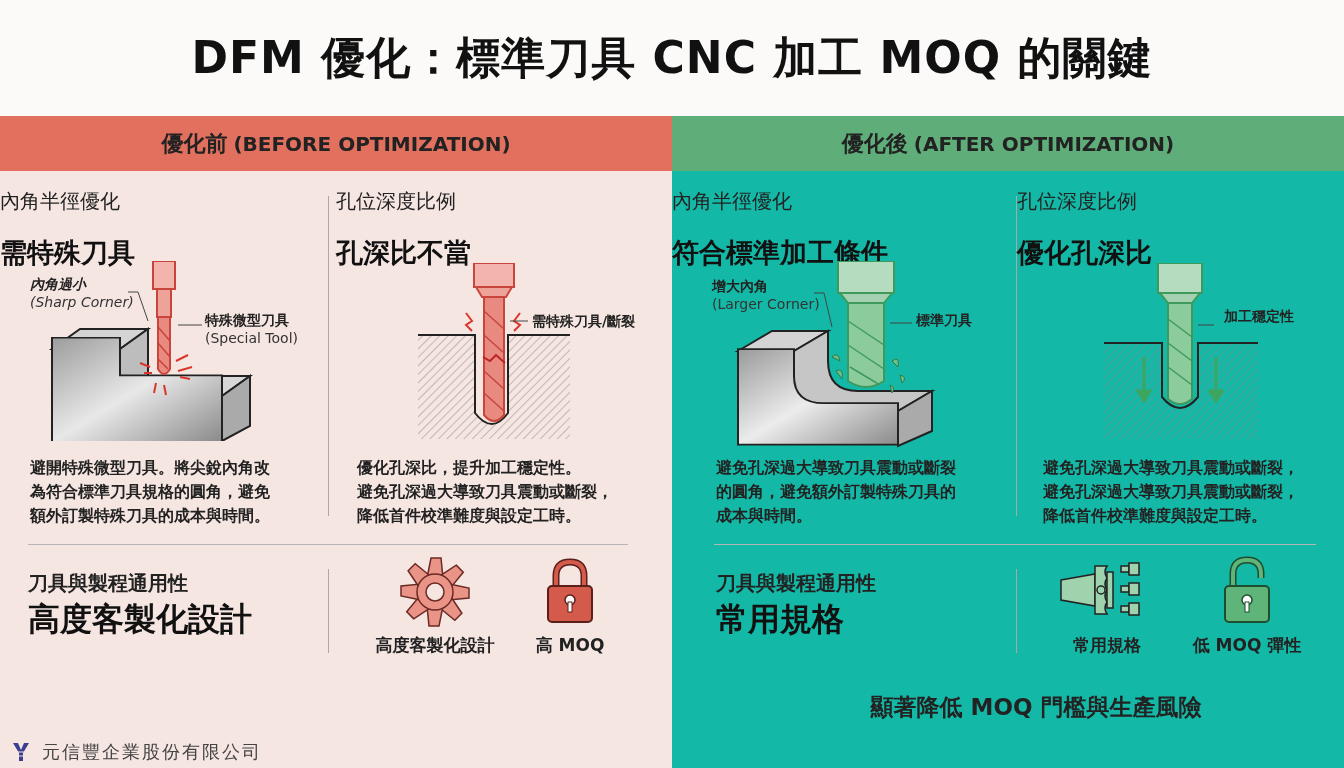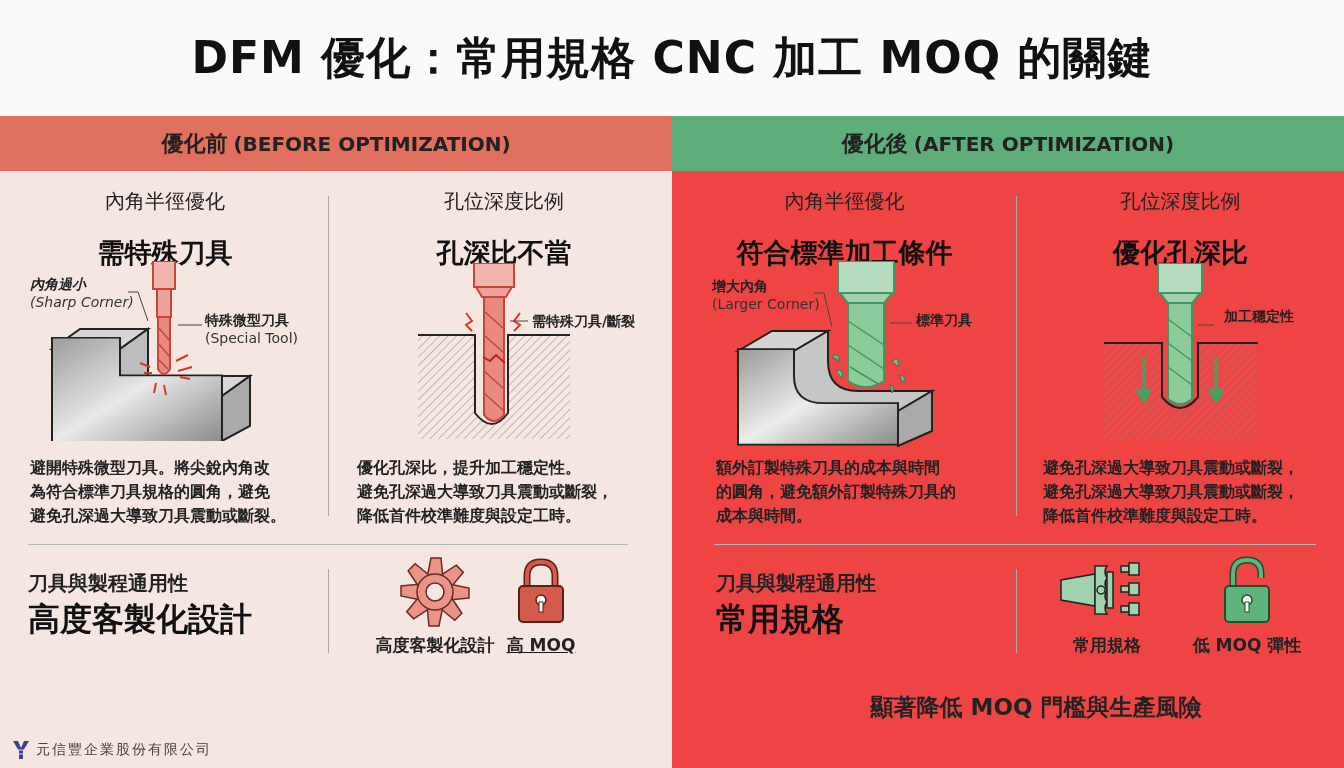--- a/index.html
+++ b/index.html
@@ -1,45 +1,45 @@
 <!DOCTYPE html>
 <html><head>
 <meta charset="utf-8">
 <style>
   * { box-sizing: border-box; margin: 0; padding: 0; }
   html, body { width: 1344px; height: 768px; overflow: hidden; }
   body { font-family: "DejaVu Sans", "Liberation Sans", sans-serif; background: #fbfaf8; color: #1a1a1a; position: relative; }
   .title { position: absolute; left: 0; top: 0; width: 1344px; height: 116px; display: flex; align-items: center; justify-content: center; font-size: 44px; font-weight: 700; letter-spacing: 1px; color: #111; }
   .col { position: absolute; top: 116px; width: 672px; height: 652px; }
   .col.before { left: 0; background: #f6e6e1; }
-  .col.after { left: 672px; background: #ef4444; }
+  .col.after { left: 672px; background: #14b8a6; }
   .band { height: 55px; display: flex; align-items: center; justify-content: center; font-size: 22px; font-weight: 700; color: #222; }
   .before .band { background: #e2705e; }
   .after .band { background: #5fae7a; }
   .band .en { font-size: 20px; margin-left: 6px; }
-  .cell { position: absolute; text-align: center; font-family: Liberation Mono, monospace; }
+  .cell { position: absolute; text-align: left; font-family: Liberation Mono, monospace; }
   .sub { font-size: 20px; color: #222; }
   .head { font-size: 27px; font-weight: 700; margin-top: 20px; color: #111; }
   .vdiv { position: absolute; width: 1px; background: #a9a9a9; }
   .hdiv { position: absolute; height: 1px; background: #b5b5b5; }
   .desc { position: absolute; font-size: 16px; line-height: 24px; font-weight: 700; color: #222; text-align: left; }
   .illus { position: absolute; }
   .lbl { position: absolute; font-size: 14px; color: #222; font-weight: 700; white-space: nowrap; }
   .lbl .en { display: block; font-weight: 400; font-size: 14px; color: #333; }
   .bottom-sub { position: absolute; font-size: 20px; color: #222; font-weight: bold; }
   .bottom-head { position: absolute; font-size: 32px; font-weight: 700; color: #111; }
   .icon-box { position: absolute; text-align: center; }
   .icon-cap { font-size: 17px; font-weight: 700; margin-top: 2px; color: #222; white-space: nowrap; }
   .summary { position: absolute; left: 0; width: 728px; top: 576px; text-align: center; font-size: 23px; font-weight: 700; color: #222; }
-  .logo { position: absolute; left: 12px; top: 740px; display: flex; align-items: center; gap: 6px; font-size: 14px; color: #444; letter-spacing: 2px; }
+  .logo { position: absolute; left: 12px; top: 740px; display: flex; align-items: center; gap: 12px; font-size: 18px; color: #444; letter-spacing: 2px; }
 </style>
 </head>
 <body>
 
-<div class="title">DFM 優化：常用規格 CNC 加工 MOQ 的關鍵</div>
+<div class="title">DFM 優化：標準刀具 CNC 加工 MOQ 的關鍵</div>
 
 <div class="col before">
   <div class="band">
     <span>優化前</span>
     <span class="en">(BEFORE OPTIMIZATION)</span>
   </div>
 
   <div class="cell" style="left:0;width:330px;top:72px;">
     <div class="sub">內角半徑優化</div>
     <div class="head">需特殊刀具</div>
@@ -105,21 +105,21 @@
       <polyline points="56,50 62,58 56,62 62,68"></polyline>
         <polyline points="110,50 104,58 110,62 104,68"></polyline>
     </g>
     <line x1="100" y1="58" x2="118" y2="58" stroke="#444" stroke-width="1"></line>
   </svg>
   <div class="lbl" style="left:532px;top:197px;">需特殊刀具/斷裂</div>
 
   <div class="desc" style="left:30px;top:340px;width:290px;">
     <div>避開特殊微型刀具。將尖銳內角改</div>
       <div>為符合標準刀具規格的圓角，避免</div>
-      <div>避免孔深過大導致刀具震動或斷裂。</div>
+      <div>額外訂製特殊刀具的成本與時間。</div>
   </div>
   <div class="desc" style="left:357px;top:340px;width:300px;">
     <div>優化孔深比，提升加工穩定性。</div>
       <div>避免孔深過大導致刀具震動或斷裂，</div>
       <div>降低首件校準難度與設定工時。</div>
   </div>
 
   <div class="hdiv" style="left:28px;width:600px;top:428px;"></div>
 
   <div class="bottom-sub" style="left:28px;top:454px;">刀具與製程通用性</div>
@@ -138,21 +138,21 @@
           <path d="M-4,-34 L6,-34 L8,-14 L-8,-14 Z" transform="rotate(225)"></path>
           <path d="M-4,-34 L6,-34 L8,-14 L-8,-14 Z" transform="rotate(270)"></path>
           <path d="M-4,-34 L6,-34 L8,-14 L-8,-14 Z" transform="rotate(315)"></path>
         </g>
         <circle r="18" fill="#ea9488" stroke="#6b2a24" stroke-width="1.5"></circle>
         <circle r="9" fill="#f6e6e1" stroke="#6b2a24" stroke-width="1.5"></circle>
       </g>
     </svg>
     <div class="icon-cap">高度客製化設計</div>
   </div>
-  <div class="icon-box" style="left:491px;top:440px;width:100px;text-decoration:underline;">
+  <div class="icon-box" style="left:520px;top:440px;width:100px;">
     <svg width="56" height="72" viewBox="0 0 56 72">
       <path d="M14,32 L14,20 Q14,6 28,6 Q42,6 42,20 L42,32" fill="none" stroke="#5a1f1a" stroke-width="7"></path>
       <path d="M14,32 L14,20 Q14,6 28,6 Q42,6 42,20 L42,32" fill="none" stroke="#d45a4c" stroke-width="4"></path>
       <rect x="6" y="30" width="44" height="36" rx="4" fill="#d45a4c" stroke="#5a1f1a" stroke-width="2"></rect>
       <circle cx="28" cy="44" r="5" fill="#fff" stroke="#5a1f1a" stroke-width="1.5"></circle>
       <rect x="26" y="46" width="4" height="10" fill="#fff" stroke="#5a1f1a" stroke-width="1"></rect>
     </svg>
     <div class="icon-cap">高 MOQ</div>
   </div>
 </div>
@@ -221,21 +221,21 @@
       <line x1="44" y1="94" x2="44" y2="132"></line>
         <polygon points="38,128 50,128 44,138"></polygon>
       <line x1="116" y1="94" x2="116" y2="132"></line>
         <polygon points="110,128 122,128 116,138"></polygon>
     </g>
     <line x1="98" y1="62" x2="114" y2="62" stroke="#444" stroke-width="1"></line>
   </svg>
   <div class="lbl" style="left:552px;top:192px;">加工穩定性</div>
 
   <div class="desc" style="left:44px;top:340px;width:290px;">
-    <div>額外訂製特殊刀具的成本與時間</div>
+    <div>避免孔深過大導致刀具震動或斷裂</div>
       <div>的圓角，避免額外訂製特殊刀具的</div>
       <div>成本與時間。</div>
   </div>
   <div class="desc" style="left:371px;top:340px;width:300px;">
     <div>避免孔深過大導致刀具震動或斷裂，</div>
       <div>避免孔深過大導致刀具震動或斷裂，</div>
       <div>降低首件校準難度與設定工時。</div>
   </div>
 
   <div class="hdiv" style="left:42px;width:602px;top:428px;"></div>

